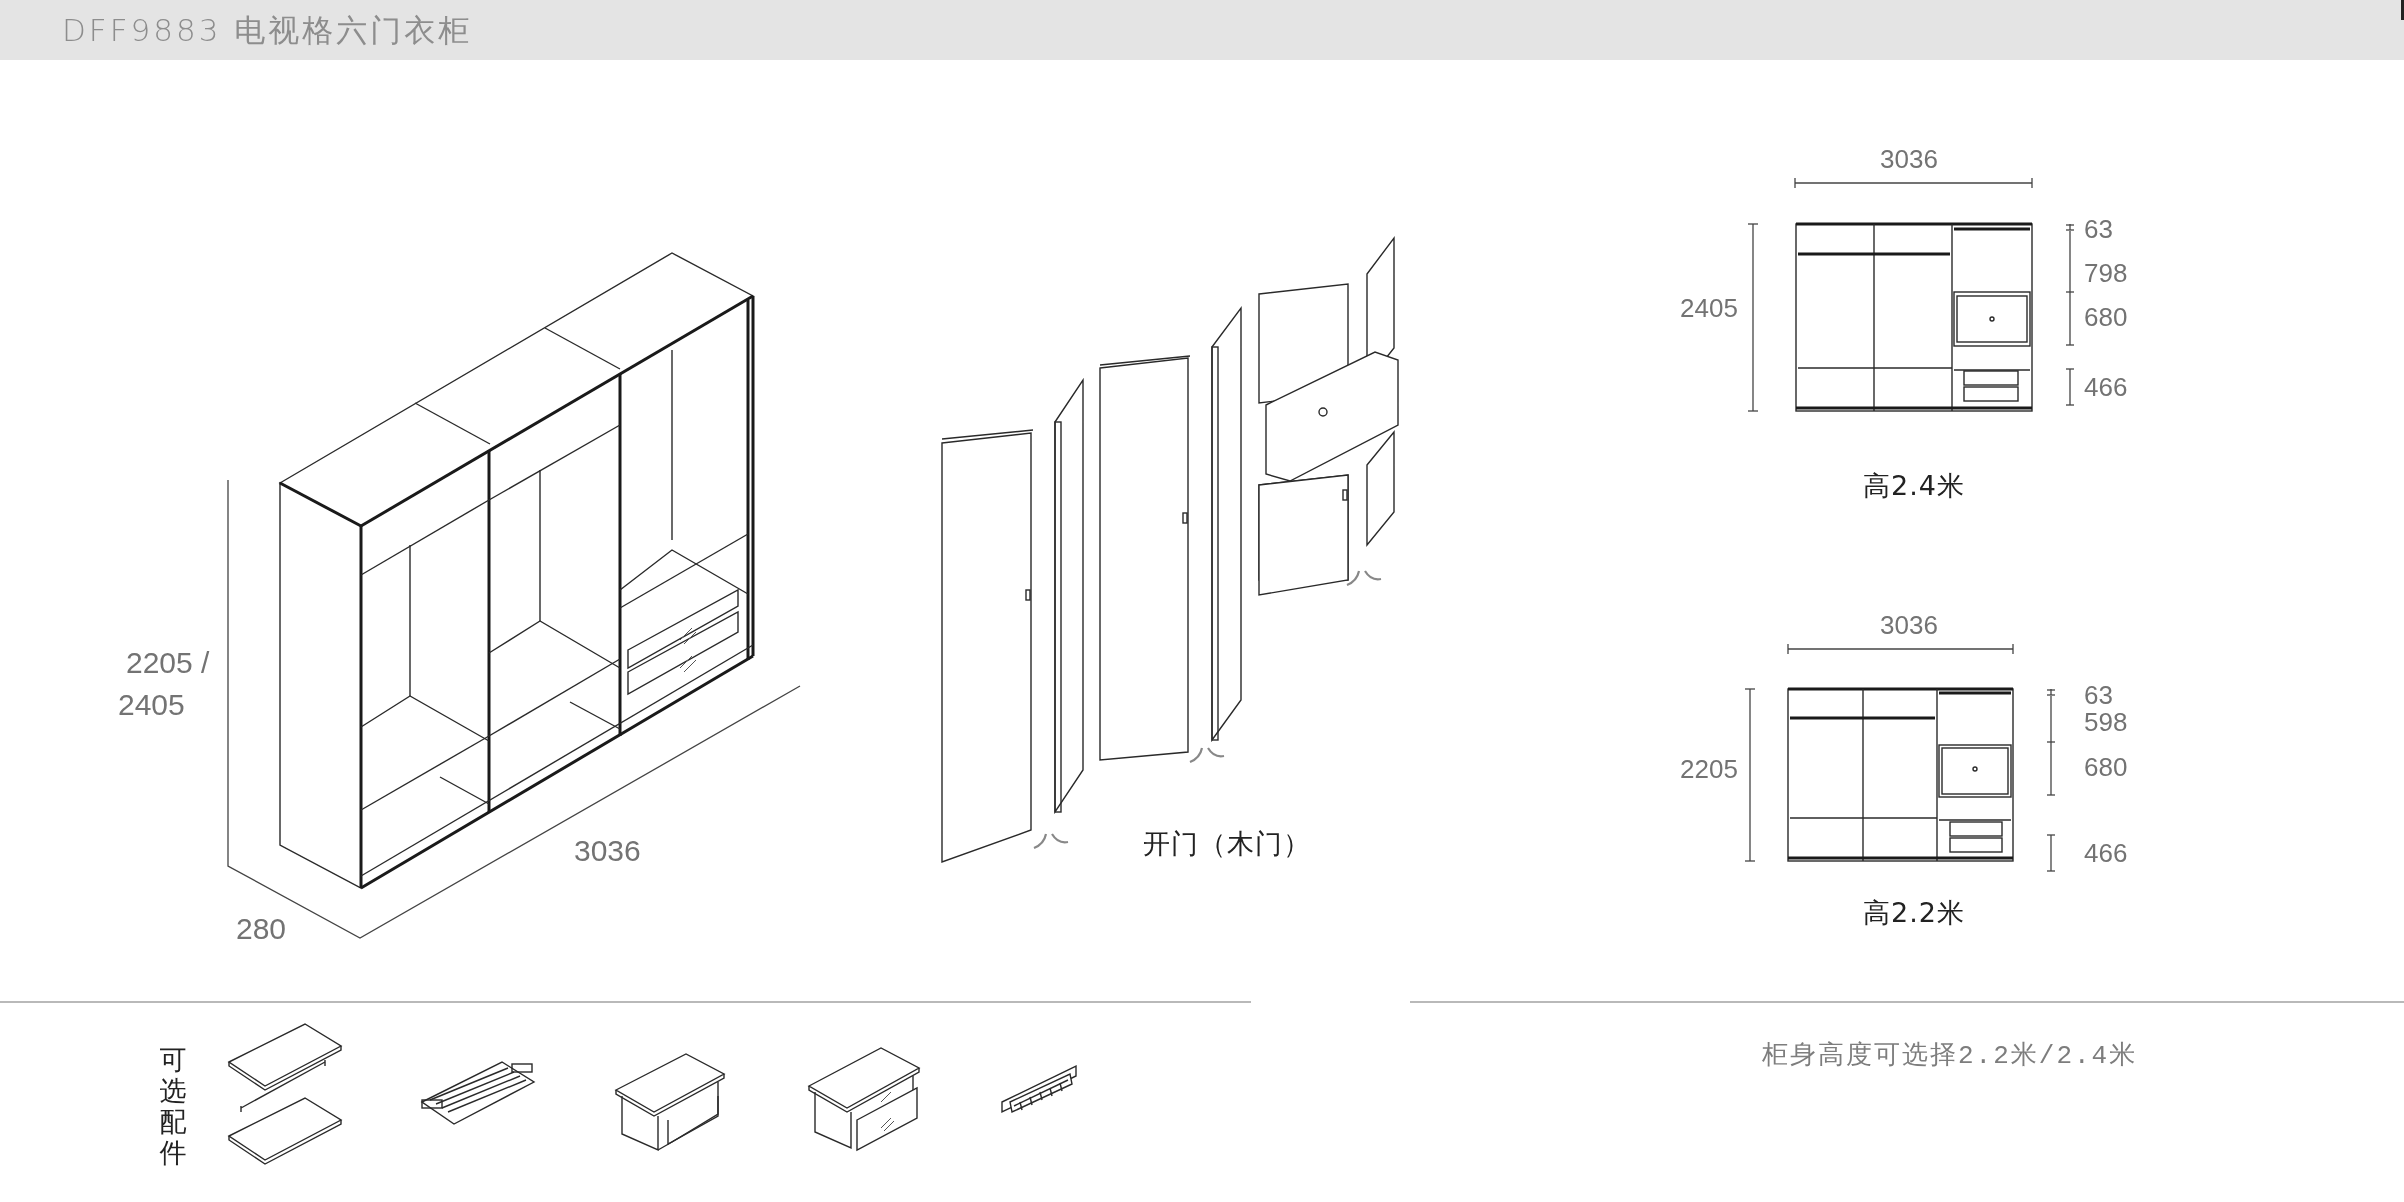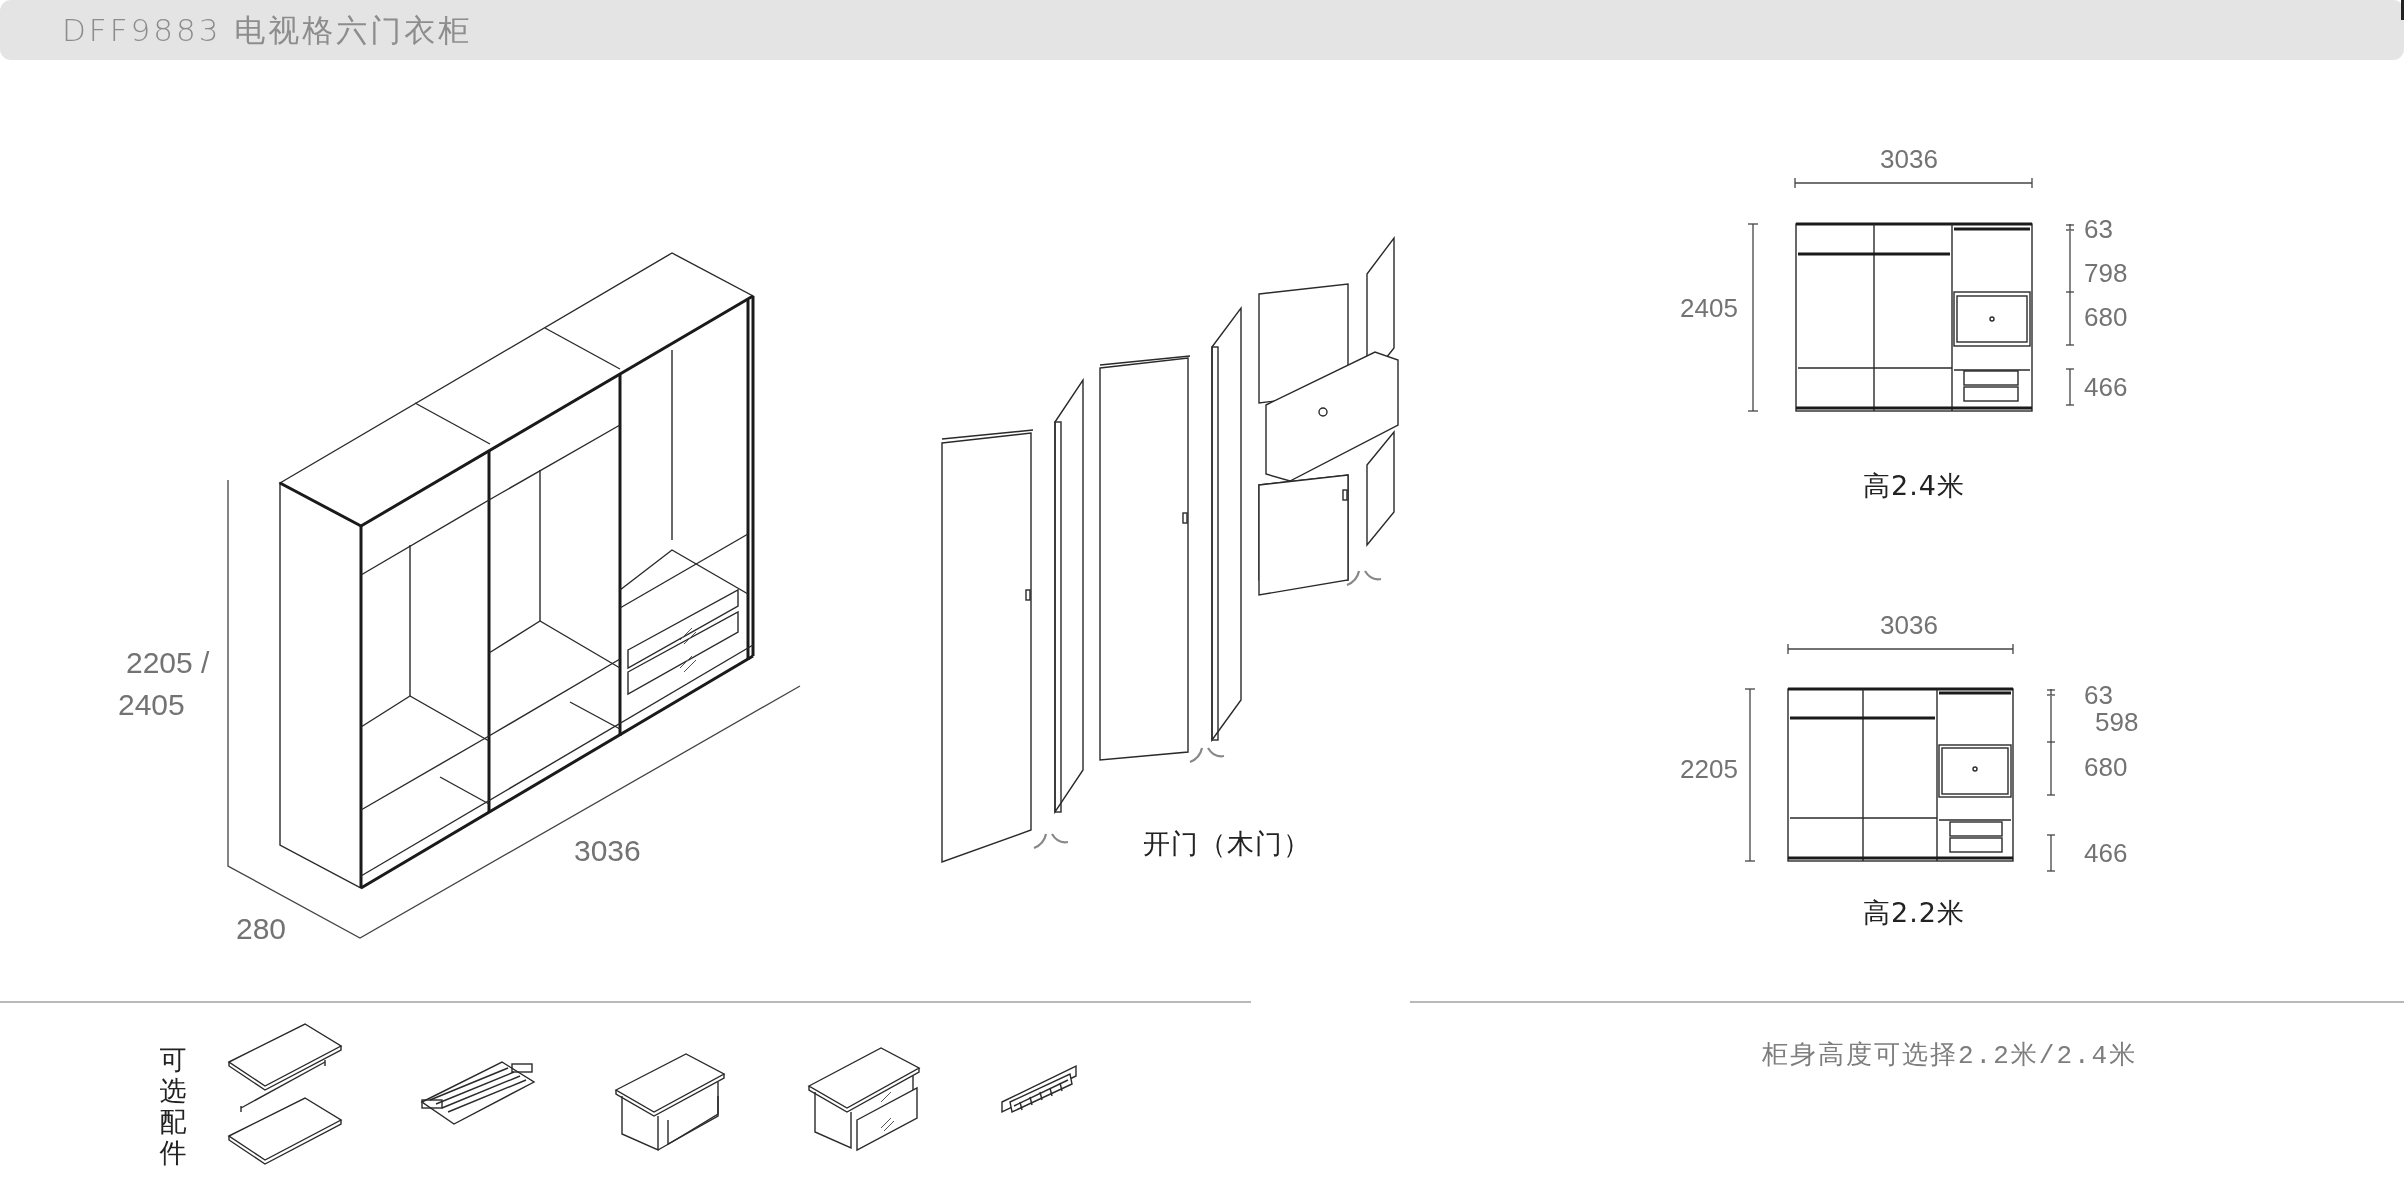--- a/index.html
+++ b/index.html
@@ -1,17 +1,17 @@
 <!DOCTYPE html>
 <html><head>
 <meta charset="utf-8">
 <style>
   html,body{margin:0;padding:0;background:#ffffff;}
   body{width:2404px;height:1202px;position:relative;overflow:hidden;font-family:"Liberation Sans","DejaVu Sans",sans-serif;color:#1e1e1e;}
-  .header{position:absolute;left:0;top:0;width:2404px;height:60px;background:#e4e4e4;border-radius:11px;}
+  .header{position:absolute;left:0;top:0;width:2404px;height:60px;background:#e4e4e4;}
   .header .title{position:absolute;left:62px;top:10px;font-family:"DejaVu Sans",sans-serif;font-size:31px;letter-spacing:3px;color:#8d8d8d;font-weight:300;}
   .header .edge{position:absolute;right:0;top:0;width:3px;height:20px;background:#222;}
   .dimtxt{position:absolute;font-family:"Liberation Sans",sans-serif;font-size:30px;color:#737373;line-height:1;white-space:nowrap;}
   .cap{position:absolute;font-family:"DejaVu Sans",sans-serif;font-size:27px;color:#222;line-height:1;white-space:nowrap;letter-spacing:1px;}
   .divider{position:absolute;height:2px;background:#b9b9b9;top:1001px;}
   .note{position:absolute;left:1762px;top:1037px;font-family:Liberation Mono, monospace;font-size:26px;color:#7d7d7d;letter-spacing:2px;white-space:nowrap;}
   .vlabel{position:absolute;left:158px;top:1044px;width:30px;font-family:"DejaVu Sans",sans-serif;font-size:27px;color:#222;line-height:31px;text-align:center;}
   .vlabel span{display:block;}
   svg{position:absolute;overflow:visible;}
   svg .ln{stroke:#2a2a2a;stroke-width:1.4;fill:none;}
@@ -195,21 +195,21 @@
     <line class="dim" x1="2051" y1="696" x2="2051" y2="795"></line>
     <line class="dim" x1="2047" y1="742" x2="2055" y2="742"></line>
     <line class="dim" x1="2047" y1="795" x2="2055" y2="795"></line>
     <line class="dim" x1="2051" y1="835" x2="2051" y2="871"></line>
     <line class="dim" x1="2047" y1="835" x2="2055" y2="835"></line>
     <line class="dim" x1="2047" y1="871" x2="2055" y2="871"></line>
   </svg>
   <div class="dimtxt" style="left:1880px;top:612px;font-size:26px;">3036</div>
   <div class="dimtxt" style="left:1680px;top:756px;font-size:26px;">2205</div>
   <div class="dimtxt" style="left:2084px;top:682px;font-size:26px;">63</div>
-  <div class="dimtxt" style="left:2084px;top:709px;font-size:26px;margin-left:11px;">598</div>
+  <div class="dimtxt" style="left:2084px;top:709px;font-size:26px;">598</div>
   <div class="dimtxt" style="left:2084px;top:754px;font-size:26px;">680</div>
   <div class="dimtxt" style="left:2084px;top:840px;font-size:26px;">466</div>
   <div class="cap" style="left:1863px;top:899px;">高2.2米</div>
 </div>
 
 <div class="divider" style="left:0;width:1251px;"></div>
 <div class="divider" style="left:1410px;width:994px;"></div>
 
 <div>
   <div class="vlabel">

